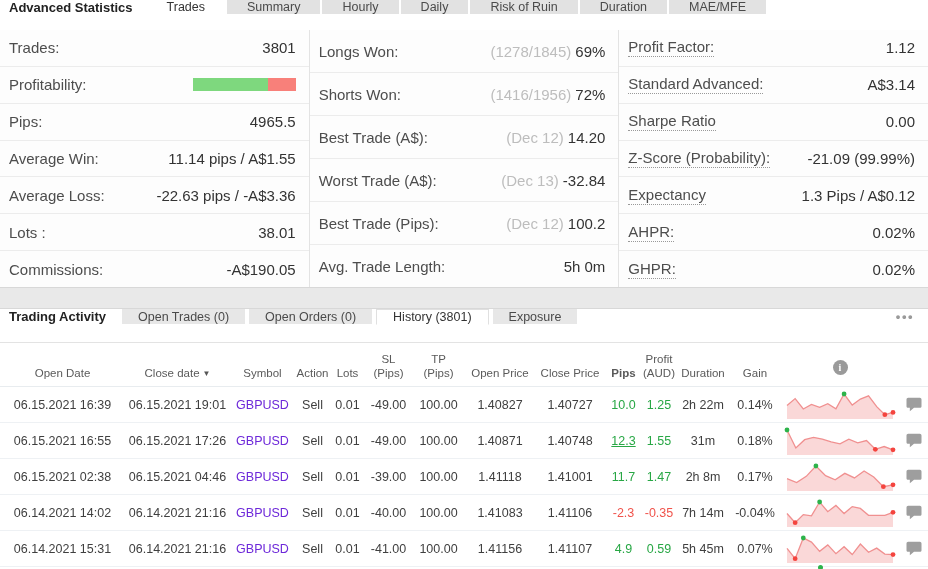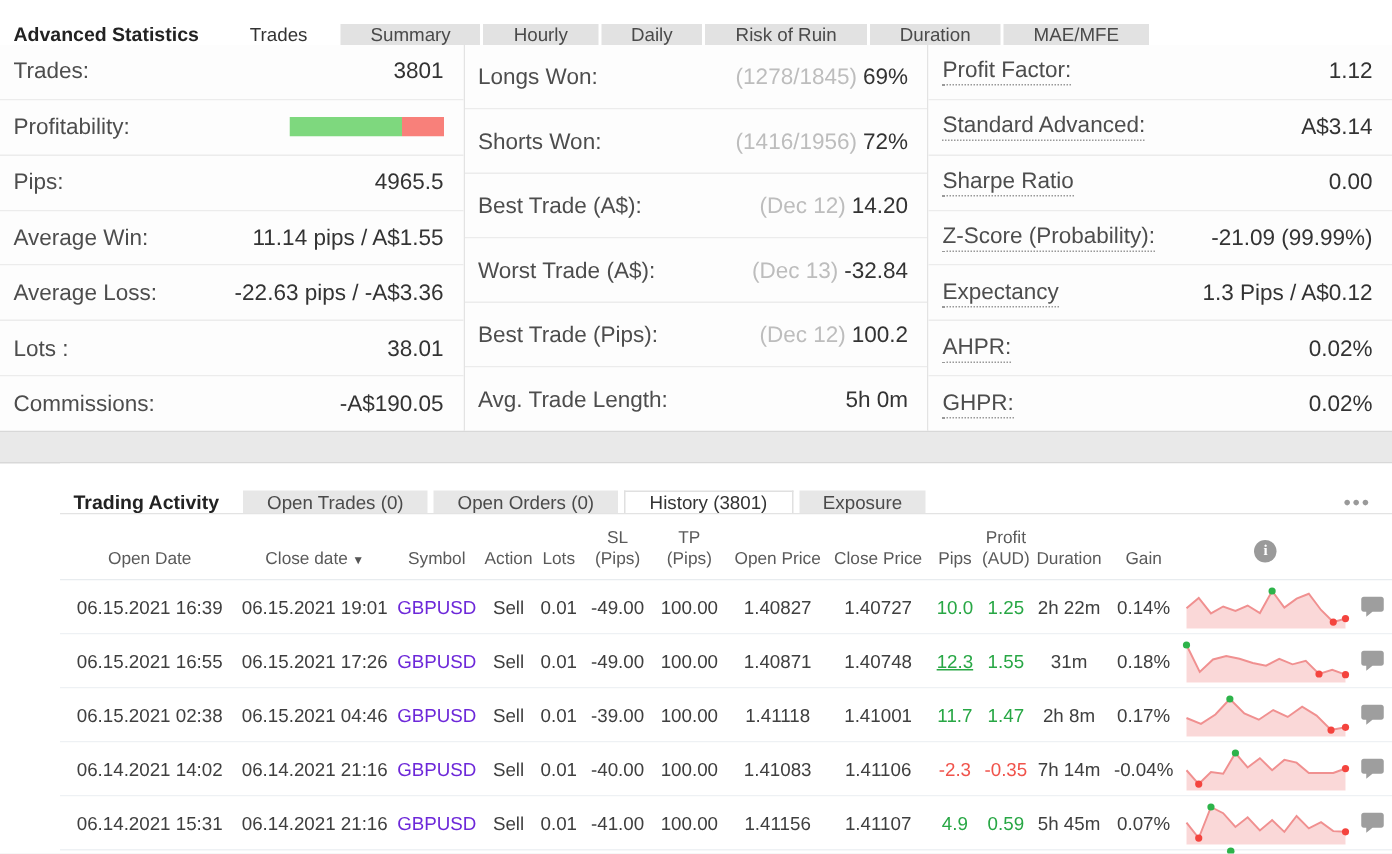--- a/index.html
+++ b/index.html
@@ -7,24 +7,24 @@
   body {
     background: #e9e9e9;
     font-family: "Liberation Sans", sans-serif;
     position: relative;
   }
   #app { width: 928px; height: 569px; overflow: hidden; position: relative; }
 
   
   .panel { background: #fff; }
   #stats-panel { height: 288px; border-bottom: 1px solid #d8d8d8; }
-  #activity-panel { margin-top: 20px; height: 261px; border-top: 1px solid #d8d8d8; padding-left: 40px; }
+  #activity-panel { margin-top: 20px; height: 261px; border-top: 1px solid #d8d8d8; }
 
   
-  .tabbar { display: flex; align-items: flex-end; height: 30px; background: #fff; overflow: hidden; }
+  .tabbar { display: flex; align-items: flex-start; height: 30px; background: #fff; overflow: hidden; }
   .tabbar2 { height: 34px; border-bottom: 1px solid #e3e3e3; }
   .bar-title { font-weight: bold; font-size: 13px; color: #222; display: flex; align-items: center; padding: 0 12px 0 9px; white-space: nowrap; }
   .tabs-holder { display: flex; align-items: stretch; }
   .tab { display: flex; align-items: center; padding: 0 20px; font-size: 12.5px; color: #4a4a4a;
          background: #e2e2e2; margin-left: 2px; cursor: pointer; white-space: nowrap; }
   .tab.active { background: #fff; color: #333; }
   .tabbar2 .tab { margin-left: 4px; background: #e7e7e7; padding: 0 16px; }
   .tabbar2 .tab.active { background: #fff; border: 1px solid #e0e0e0; border-bottom: 1px solid #fff; margin-bottom: -1px; }
   .menu-dots { margin-left: auto; display: flex; align-items: center; padding-right: 14px;
                color: #9a9a9a; font-size: 13px; font-weight: bold; letter-spacing: 1.5px; cursor: pointer; }
@@ -214,21 +214,21 @@
         <div class="hcell" style="width: 53px;">
           <span class="h1">TP</span>
           <span class="h2">(Pips)</span>
         </div>
         <div class="hcell" style="width: 70px;">
           <span>Open Price</span>
         </div>
         <div class="hcell" style="width: 70px;">
           <span>Close Price</span>
         </div>
-        <div class="hcell" style="width: 37px;">
+        <div class="hcell" style="width: 37px; font-weight: bold;">
           <span>Pips</span>
         </div>
         <div class="hcell" style="width: 34px;">
           <span class="h1">Profit</span>
           <span class="h2">(AUD)</span>
         </div>
         <div class="hcell" style="width: 54px;">
           <span>Duration</span>
         </div>
         <div class="hcell" style="width: 50px;">

